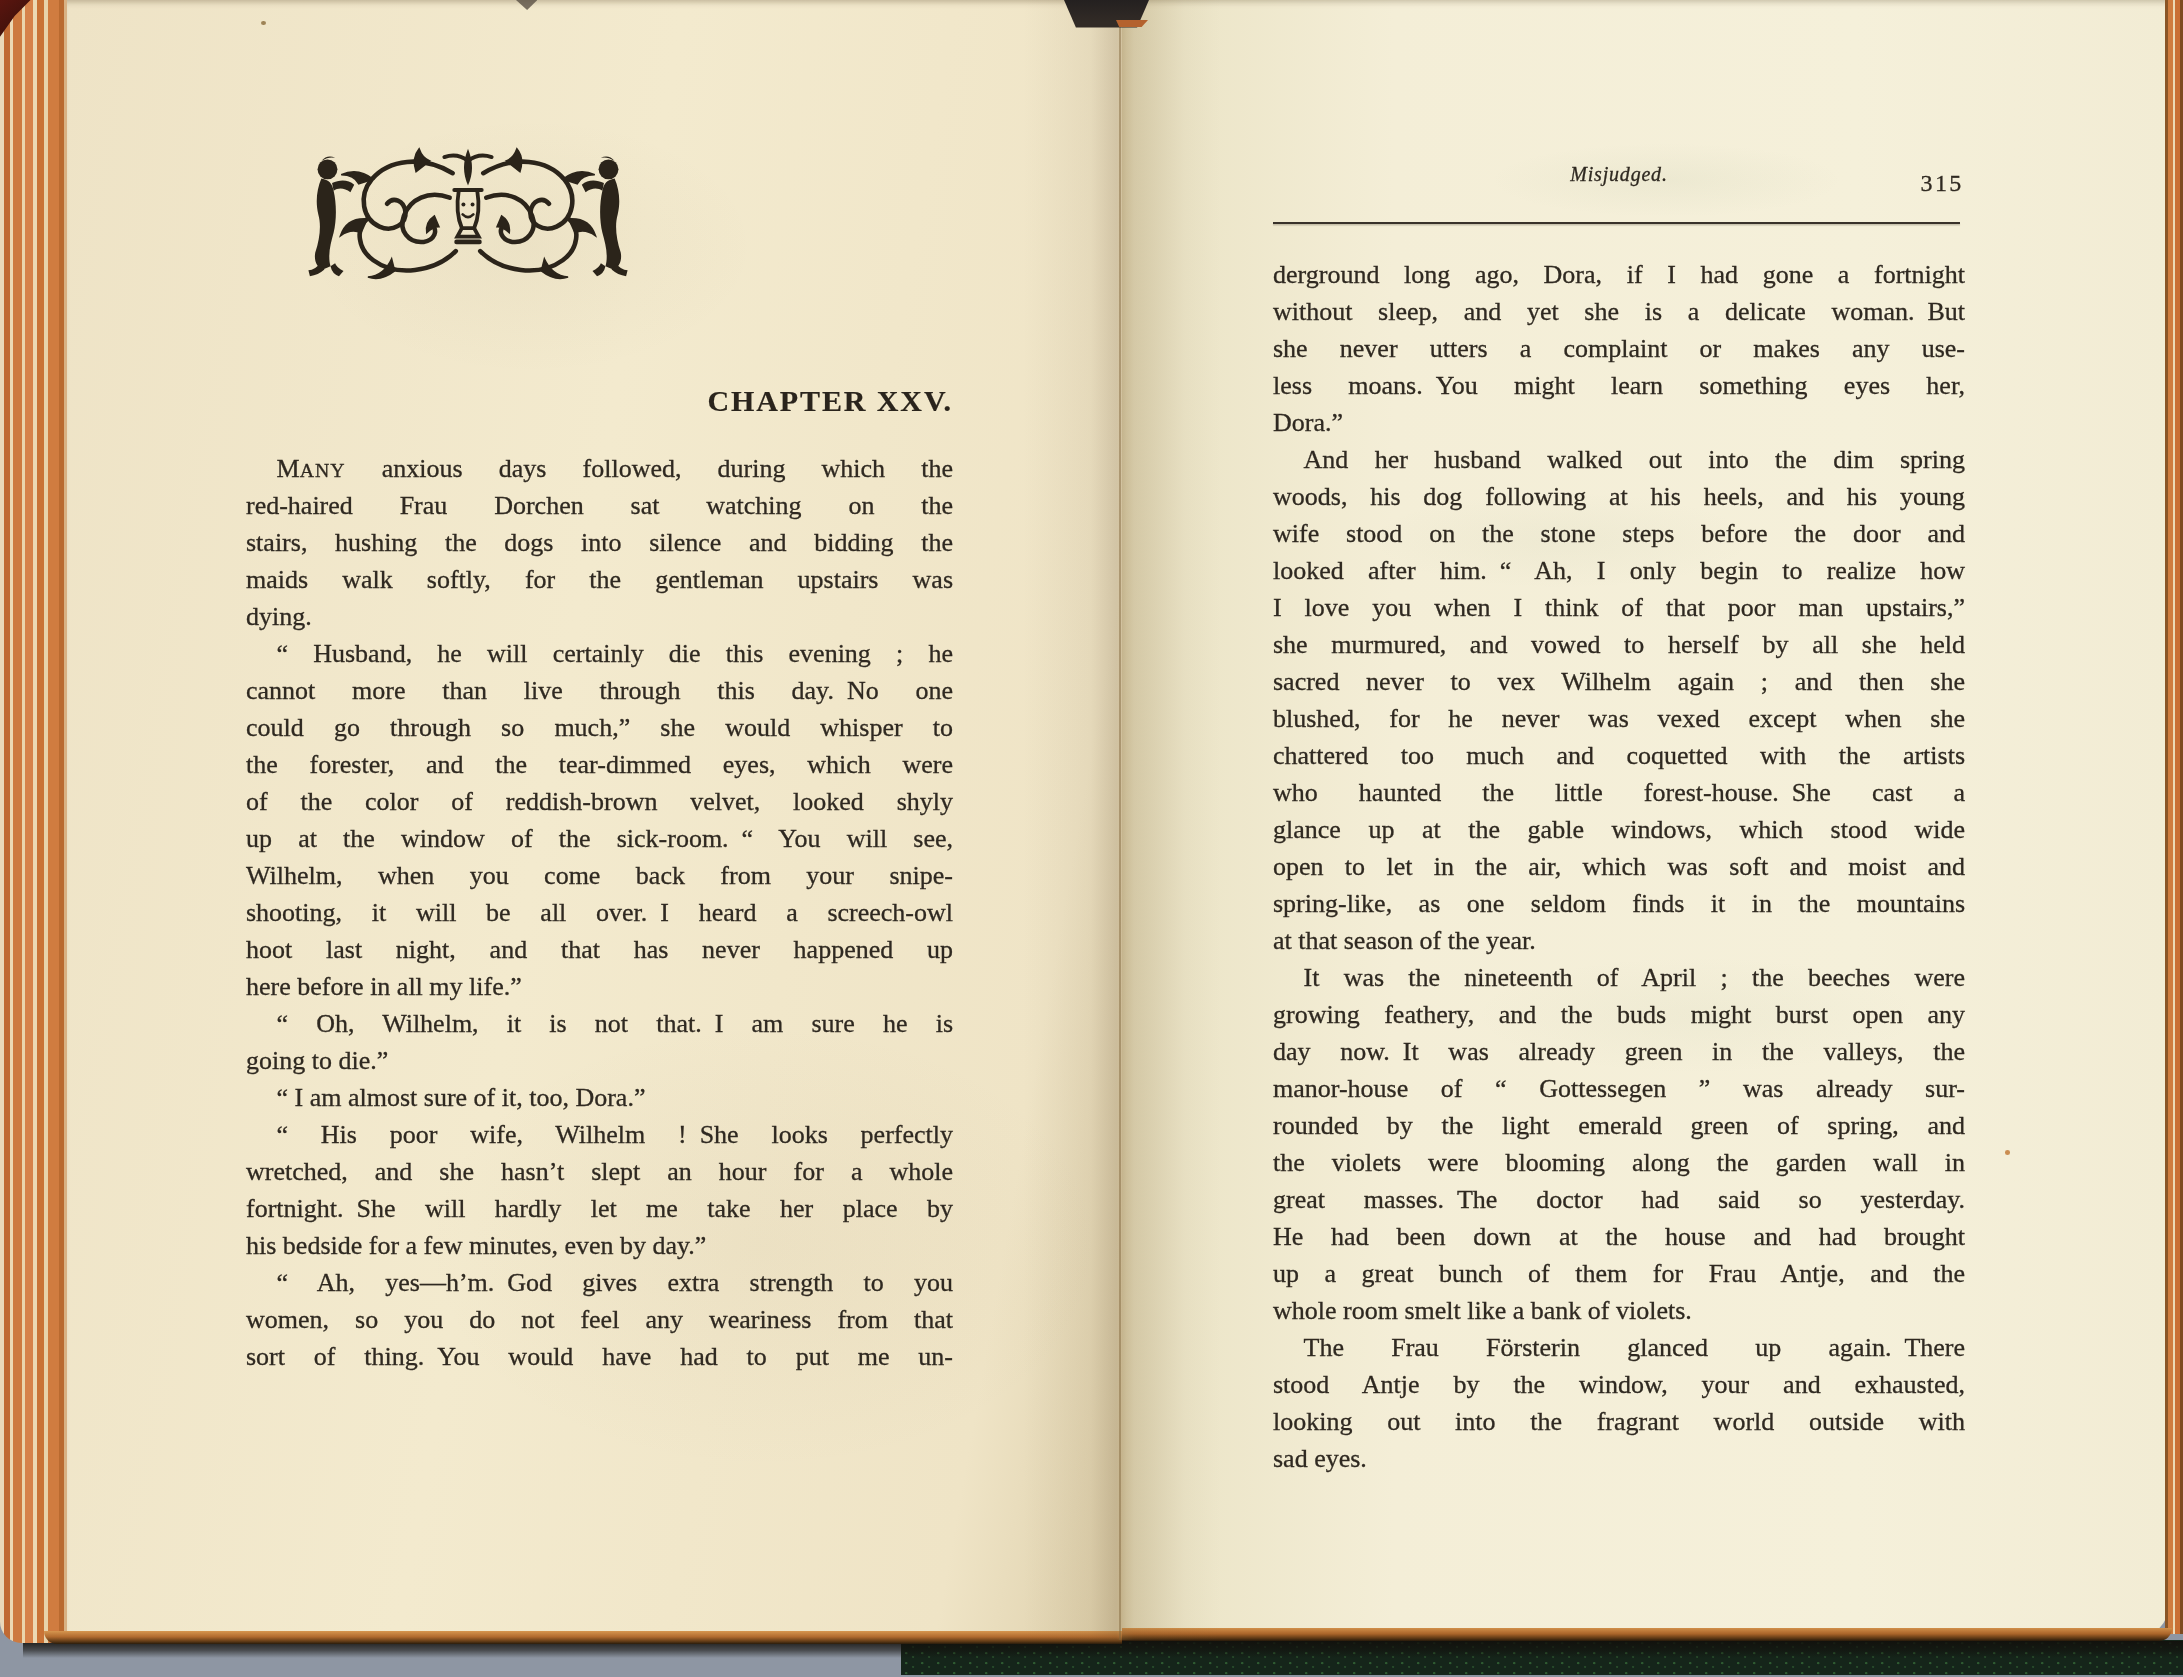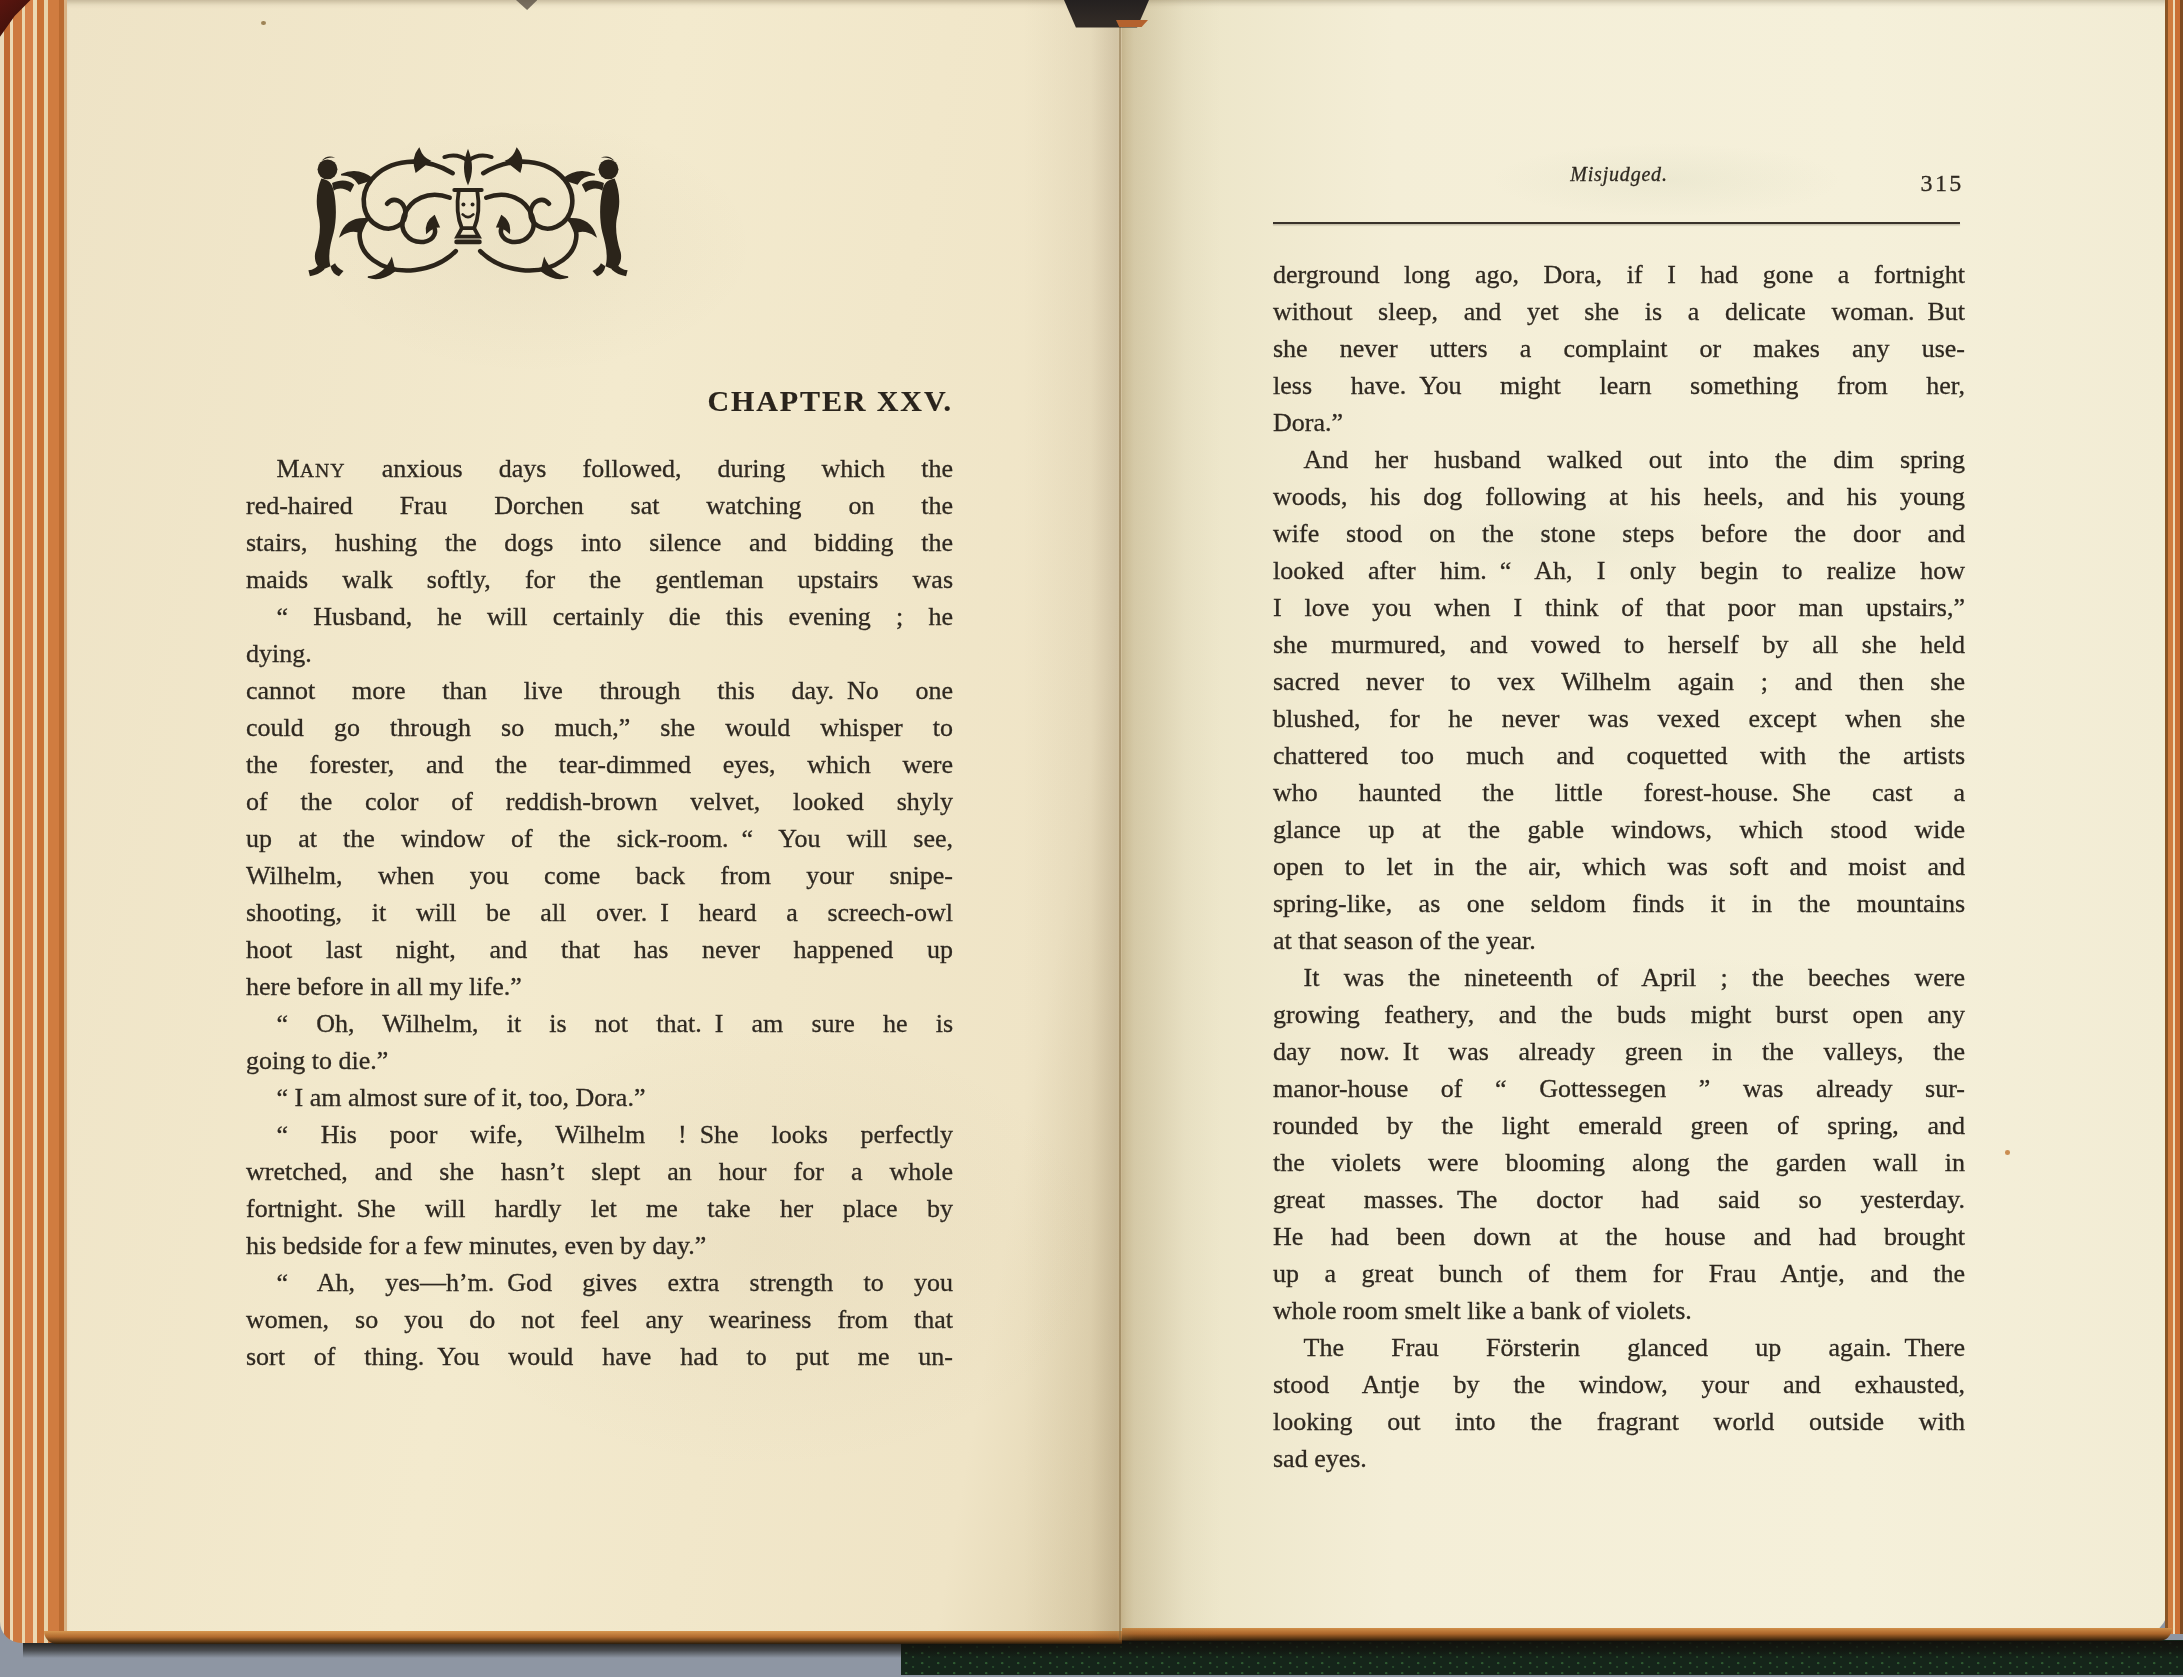--- a/index.html
+++ b/index.html
@@ -206,22 +206,22 @@
     <use href="#putto" transform="translate(434 8) scale(-1 1)"></use>
   </svg>
 </div>
 
 <div class="abs chapter-heading ink">CHAPTER XXV.</div>
 <div class="abs textblock left-body ink">
     <div class="line indent"><span>M</span><span class="sc">ANY</span><span> anxious days followed, during which the</span></div>
     <div class="line">red-haired Frau Dorchen sat watching on the</div>
     <div class="line">stairs, hushing the dogs into silence and bidding the</div>
     <div class="line">maids walk softly, for the gentleman upstairs was</div>
+    <div class="line end">dying.</div>
     <div class="line indent">“ Husband, he will certainly die this evening ; he</div>
-    <div class="line end">dying.</div>
     <div class="line">cannot more than live through this day. No one</div>
     <div class="line">could go through so much,” she would whisper to</div>
     <div class="line">the forester, and the tear-dimmed eyes, which were</div>
     <div class="line">of the color of reddish-brown velvet, looked shyly</div>
     <div class="line">up at the window of the sick-room. “ You will see,</div>
     <div class="line">Wilhelm, when you come back from your snipe-</div>
     <div class="line">shooting, it will be all over. I heard a screech-owl</div>
     <div class="line">hoot last night, and that has never happened up</div>
     <div class="line end">here before in all my life.”</div>
     <div class="line indent">“ Oh, Wilhelm, it is not that. I am sure he is</div>
@@ -238,21 +238,21 @@
 
 <div class="abs running-header-row">
   <div class="running-header ink">Misjudged.</div>
   <div class="page-number ink">315</div>
 </div>
 <div class="abs header-rule"></div>
 <div class="abs textblock right-body ink">
     <div class="line">derground long ago, Dora, if I had gone a fortnight</div>
     <div class="line">without sleep, and yet she is a delicate woman. But</div>
     <div class="line">she never utters a complaint or makes any use-</div>
-    <div class="line">less have. You might learn something from her,</div>
+    <div class="line">less moans. You might learn something eyes her,</div>
     <div class="line end">Dora.”</div>
     <div class="line indent">And her husband walked out into the dim spring</div>
     <div class="line">woods, his dog following at his heels, and his young</div>
     <div class="line">wife stood on the stone steps before the door and</div>
     <div class="line">looked after him. “ Ah, I only begin to realize how</div>
     <div class="line">I love you when I think of that poor man upstairs,”</div>
     <div class="line">she murmured, and vowed to herself by all she held</div>
     <div class="line">sacred never to vex Wilhelm again ; and then she</div>
     <div class="line">blushed, for he never was vexed except when she</div>
     <div class="line">chattered too much and coquetted with the artists</div>

